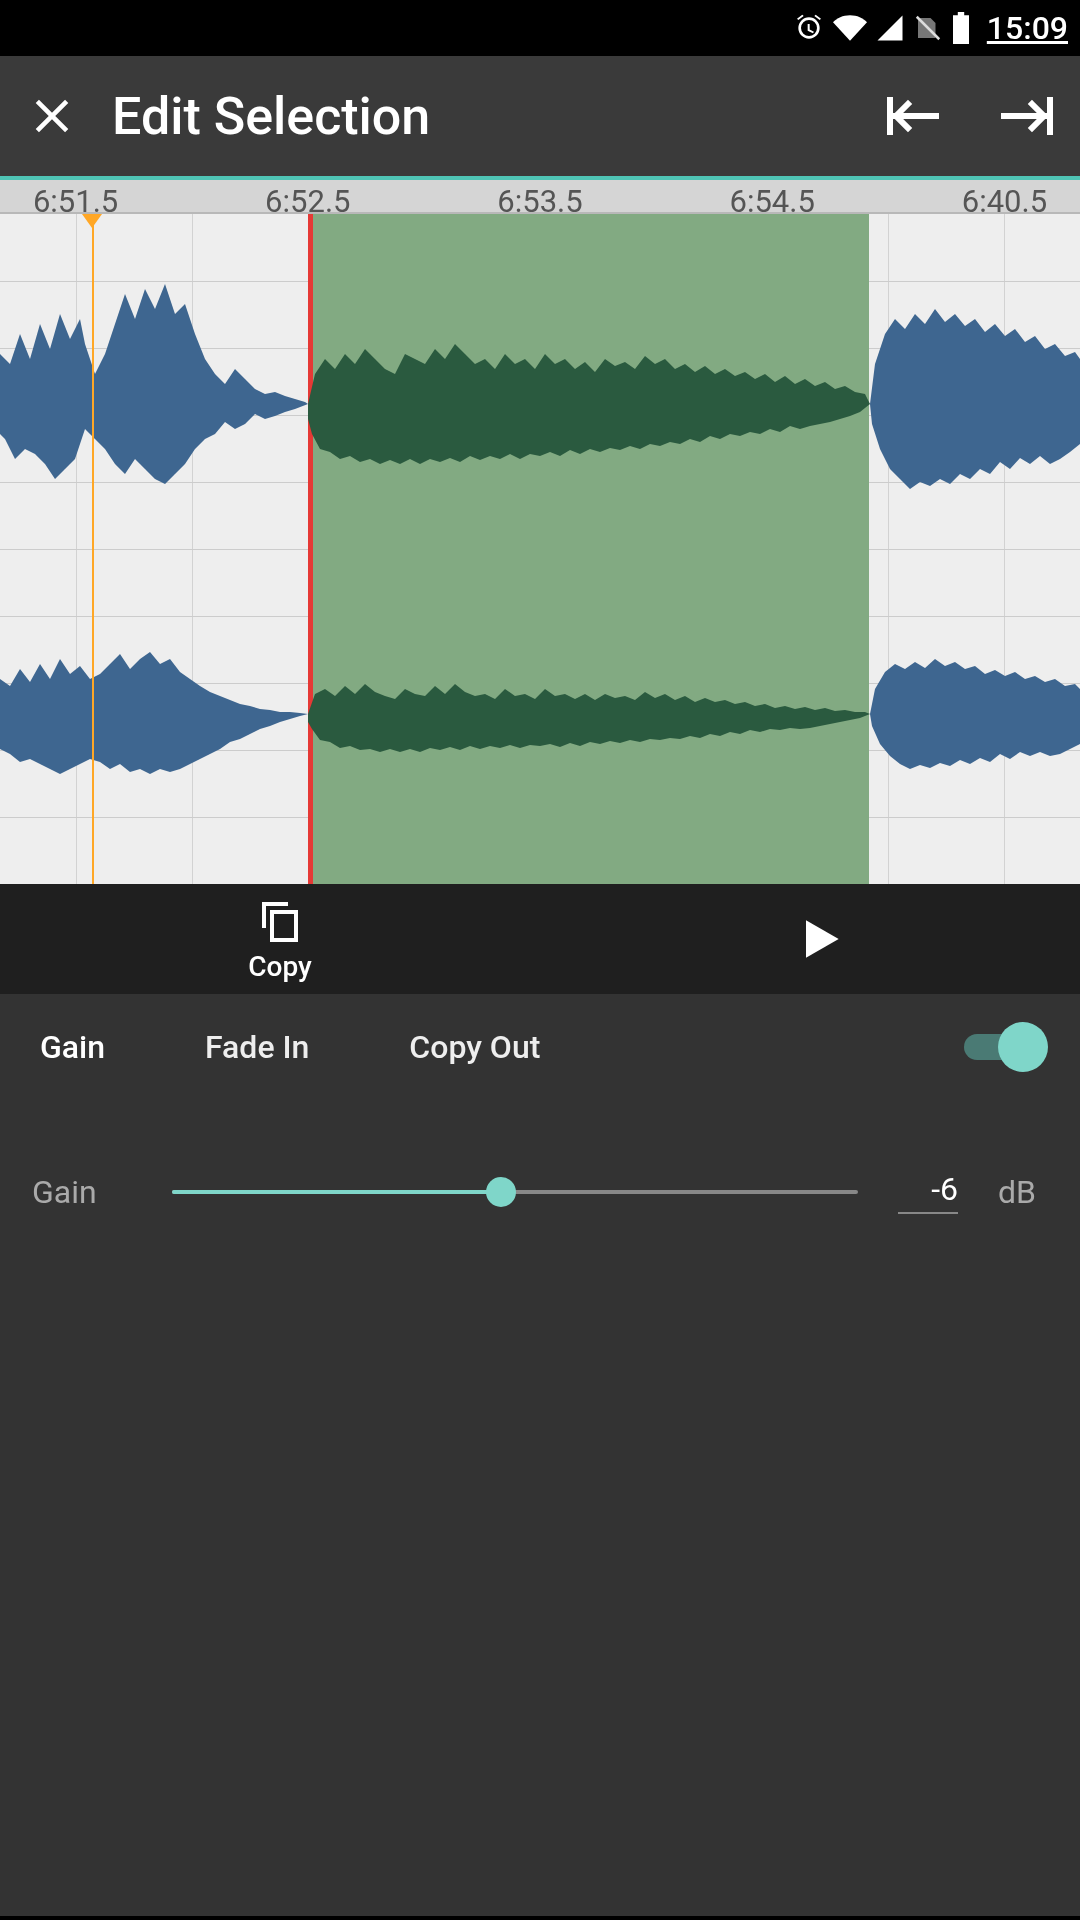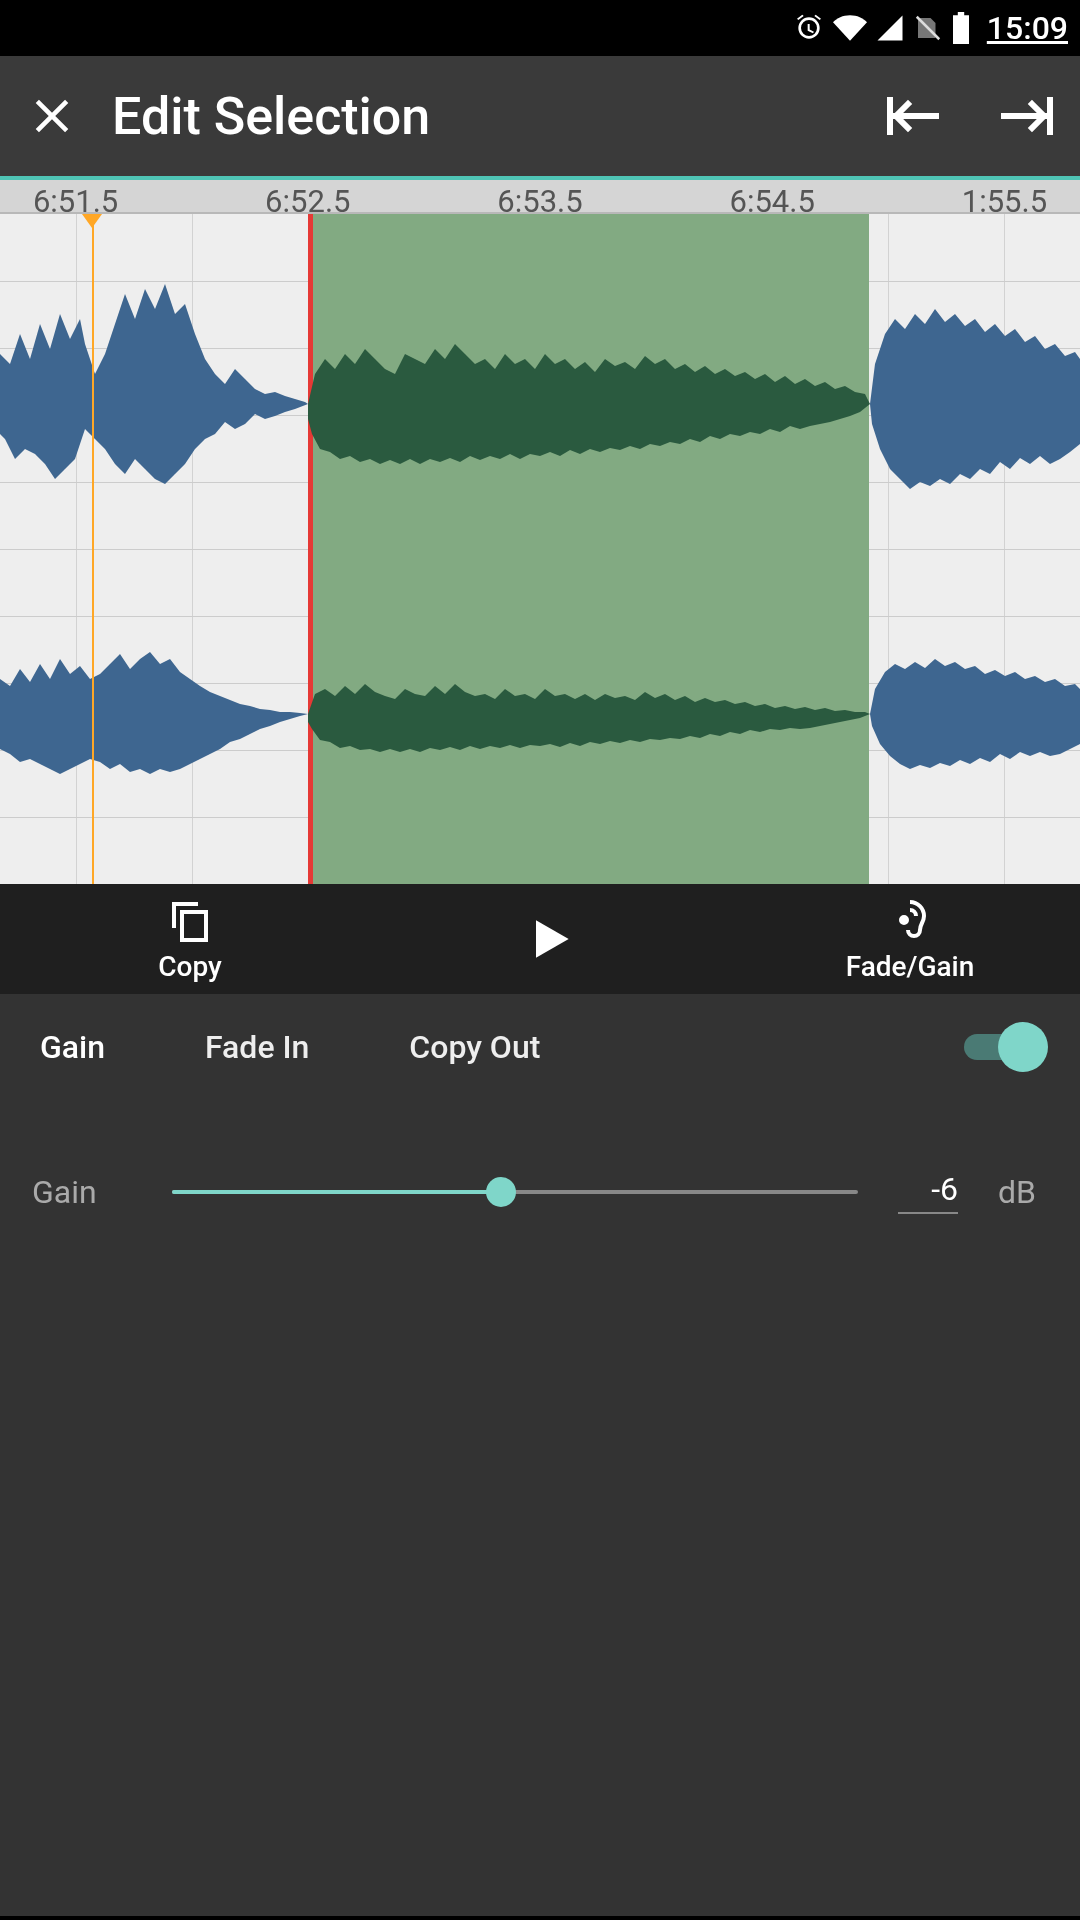--- a/index.html
+++ b/index.html
@@ -208,21 +208,21 @@
         <path d="M25 2v16M2 10h20M16 4l6 6-6 6"></path>
       </svg>
   </div>
 </div>
 
 <div class="ruler">
   <span class="ruler-tick" style="left:7%">6:51.5</span>
   <span class="ruler-tick" style="left:28.5%">6:52.5</span>
   <span class="ruler-tick" style="left:50%">6:53.5</span>
   <span class="ruler-tick" style="left:71.5%">6:54.5</span>
-  <span class="ruler-tick" style="left:93%">1:55.5</span>
+  <span class="ruler-tick" style="left:93%">6:40.5</span>
 </div>
 
 <div class="waveform-area">
   <div class="grid-line-v" style="left:7%"></div>
   <div class="grid-line-v" style="left:17.75%"></div>
   <div class="grid-line-v" style="left:28.5%"></div>
   <div class="grid-line-v" style="left:39.25%"></div>
   <div class="grid-line-v" style="left:50%"></div>
   <div class="grid-line-v" style="left:60.75%"></div>
   <div class="grid-line-v" style="left:71.5%"></div>
@@ -278,28 +278,20 @@
         <rect x="8" y="8" width="12" height="14"></rect>
         <path d="M4 16V4h12"></path>
       </svg>
     <span class="tool-label">Copy</span>
   </div>
   <div class="tool">
     <svg width="56" height="56" viewBox="0 0 24 24" fill="#fff">
         <path d="M6 4l14 8-14 8z"></path>
       </svg>
   </div>
-  <div class="tool">
-    <svg width="48" height="48" viewBox="0 0 24 24" fill="none" stroke="#fff" stroke-width="2">
-        <path d="M12 3a7 7 0 0 1 7 7c0 3-2 4-2 7a3 3 0 0 1-6 0"></path>
-        <path d="M12 7a3 3 0 0 1 3 3"></path>
-        <circle cx="9" cy="12" r="1.5" fill="#fff"></circle>
-      </svg>
-    <span class="tool-label">Fade/Gain</span>
-  </div>
 </div>
 
 <div class="tabs-row">
   <span class="tab active">Gain</span>
   <span class="tab">Fade In</span>
   <span class="tab">Copy Out</span>
   <div class="spacer"></div>
   <div class="toggle">
     <div class="toggle-track"></div>
     <div class="toggle-thumb"></div>

